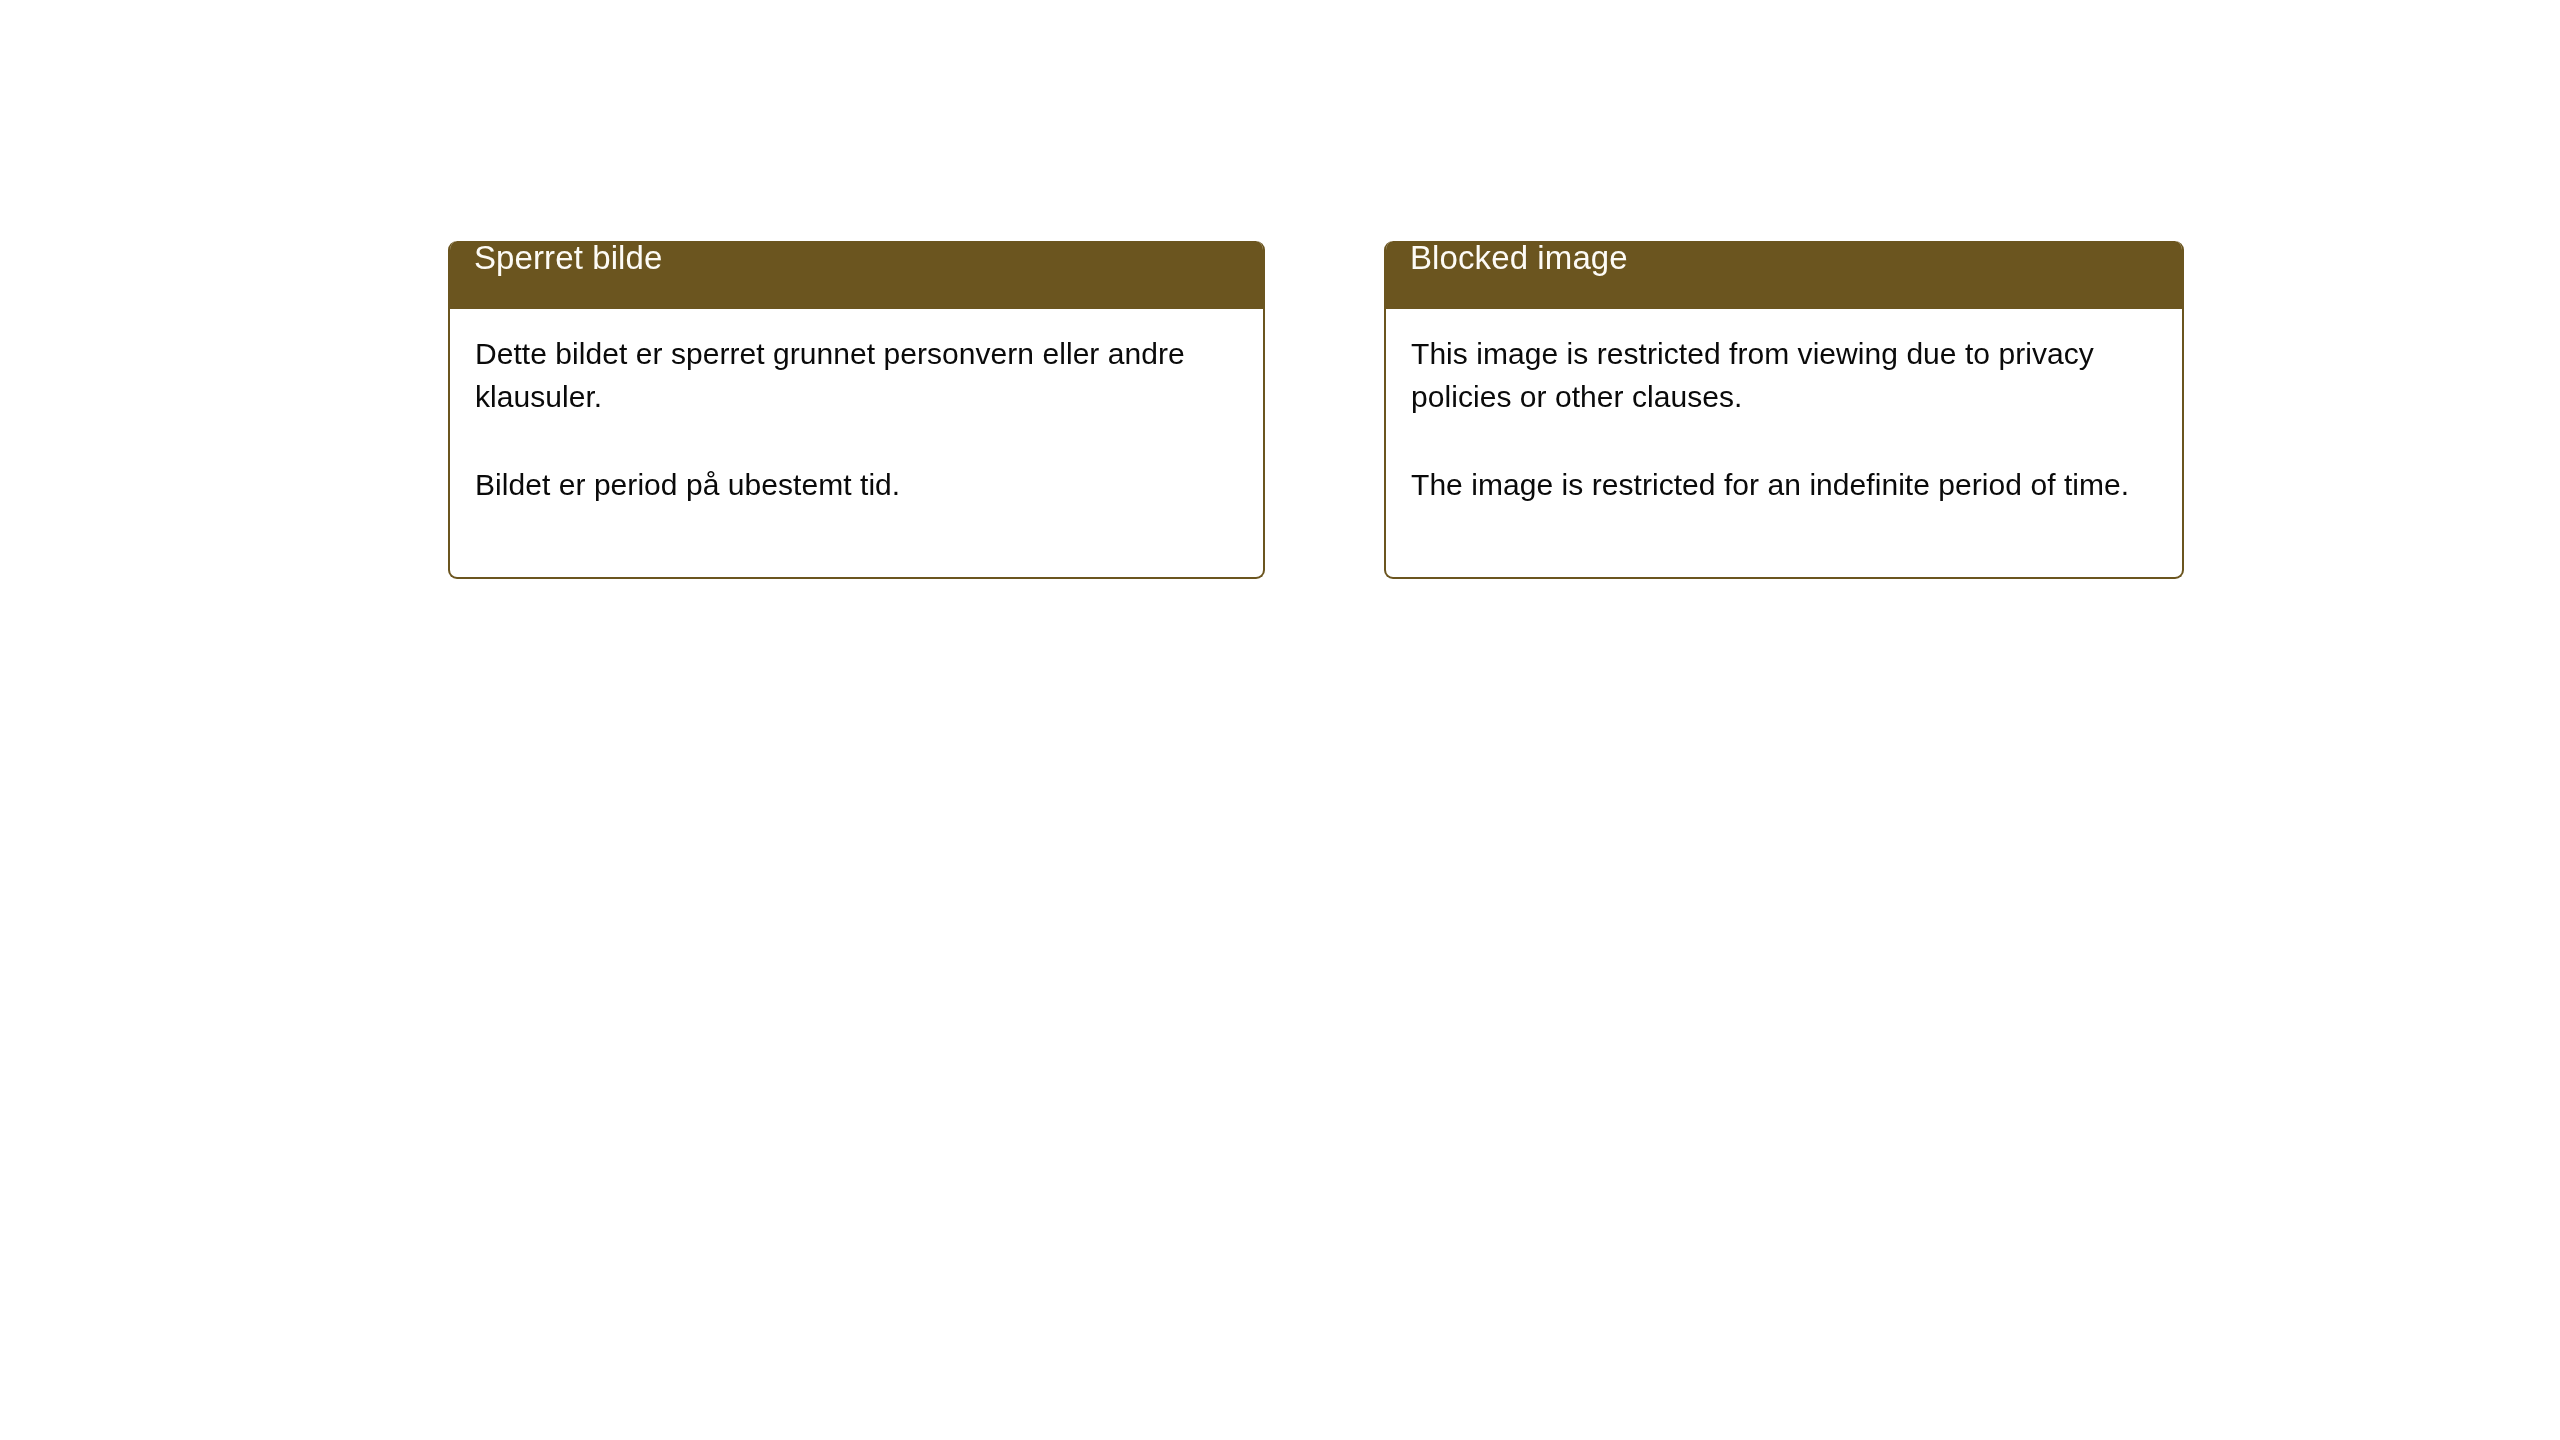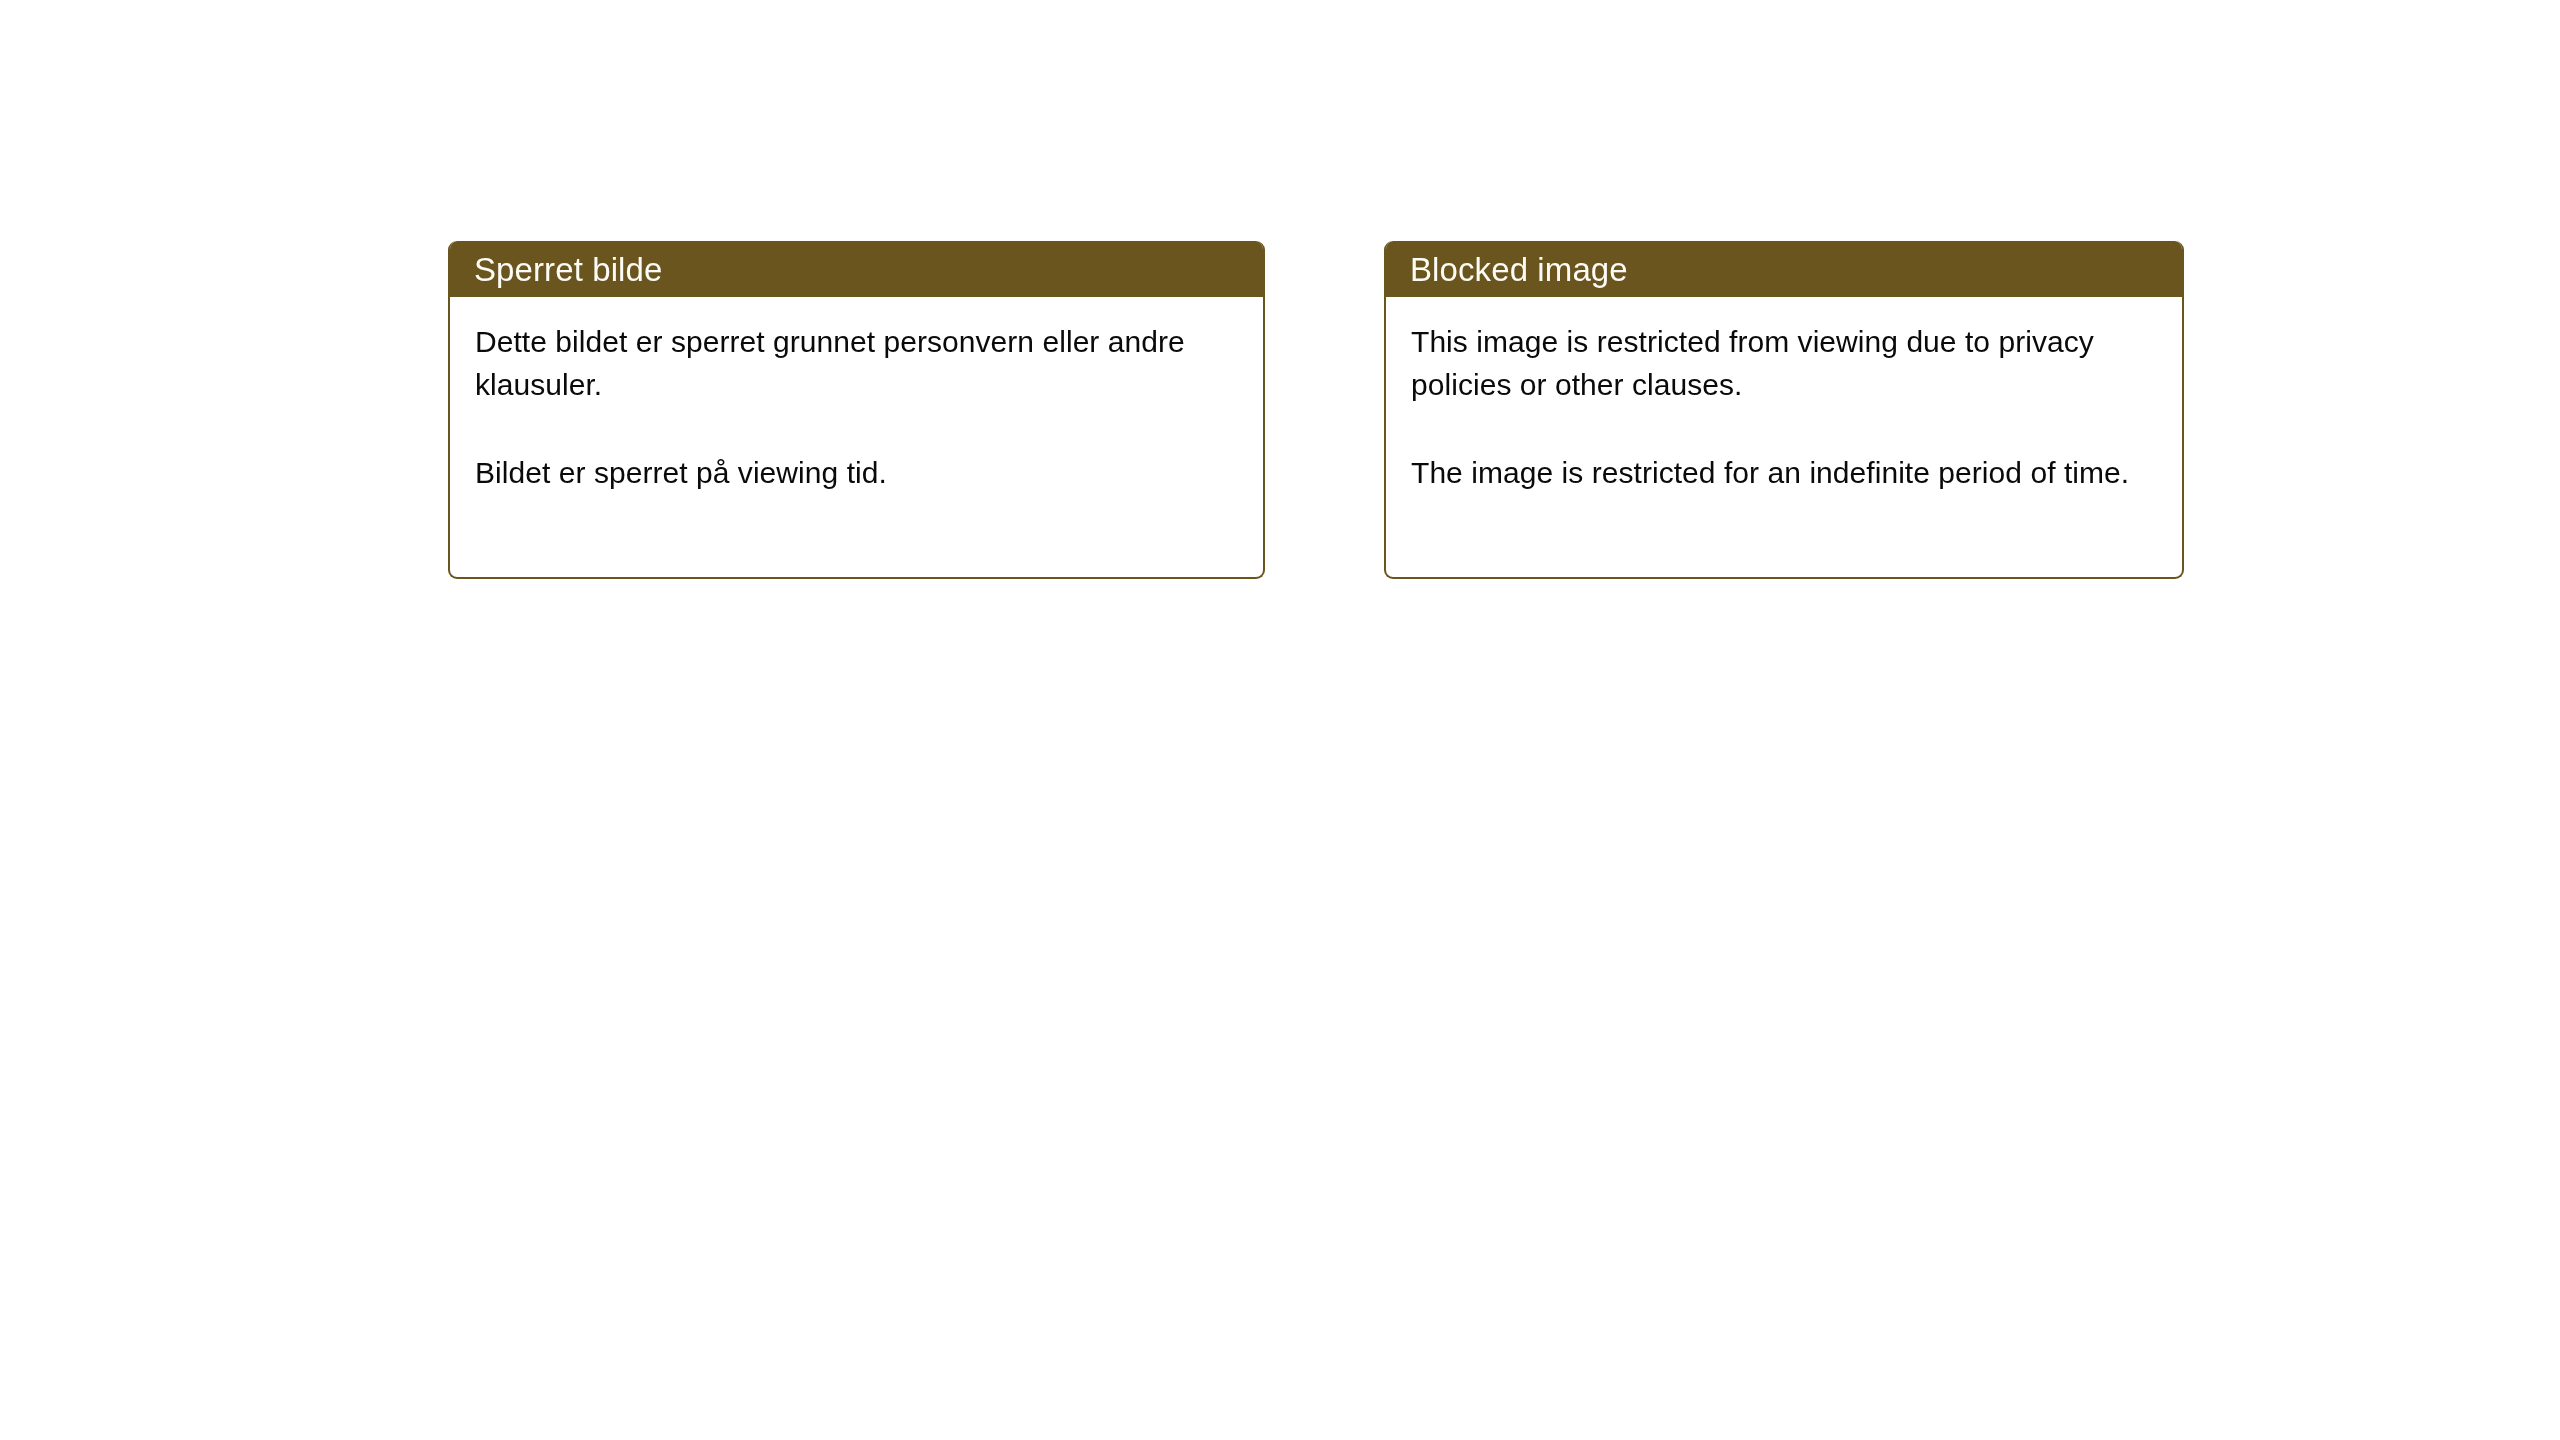--- a/index.html
+++ b/index.html
@@ -44,26 +44,25 @@
   .notice-card.right {
     left: 1384px;
     top: 241px;
     width: 800px;
     height: 338px;
   }
 
   .card-header {
     box-sizing: border-box;
     background: #6b551f;
-    height: 56px;
+    height: 68px;
     margin: 0 -2px;
     border-top-left-radius: 9px;
     border-top-right-radius: 9px;
     display: flex;
-    align-items: center;
     padding: 0 0 0 26px;
   }
 
   .card-title {
     color: #fdfbf5;
     font-size: 33px;
     font-weight: 400;
     line-height: 1;
     letter-spacing: 0.1px;
     white-space: nowrap;
@@ -97,21 +96,21 @@
 
 <div class="canvas">
 
   <div class="notice-card left">
     <div class="card-header">
       <span class="card-title">Sperret bilde</span>
     </div>
     <div class="card-body">
       <p class="body-paragraph">Dette bildet er sperret grunnet personvern eller andre klausuler.</p>
       <div class="paragraph-gap"></div>
-      <p class="body-paragraph">Bildet er sperret på viewing tid.</p>
+      <p class="body-paragraph">Bildet er period på ubestemt tid.</p>
     </div>
   </div>
 
   <div class="notice-card right">
     <div class="card-header">
       <span class="card-title">Blocked image</span>
     </div>
     <div class="card-body">
       <p class="body-paragraph">This image is restricted from viewing due to privacy policies or other clauses.</p>
       <div class="paragraph-gap"></div>

